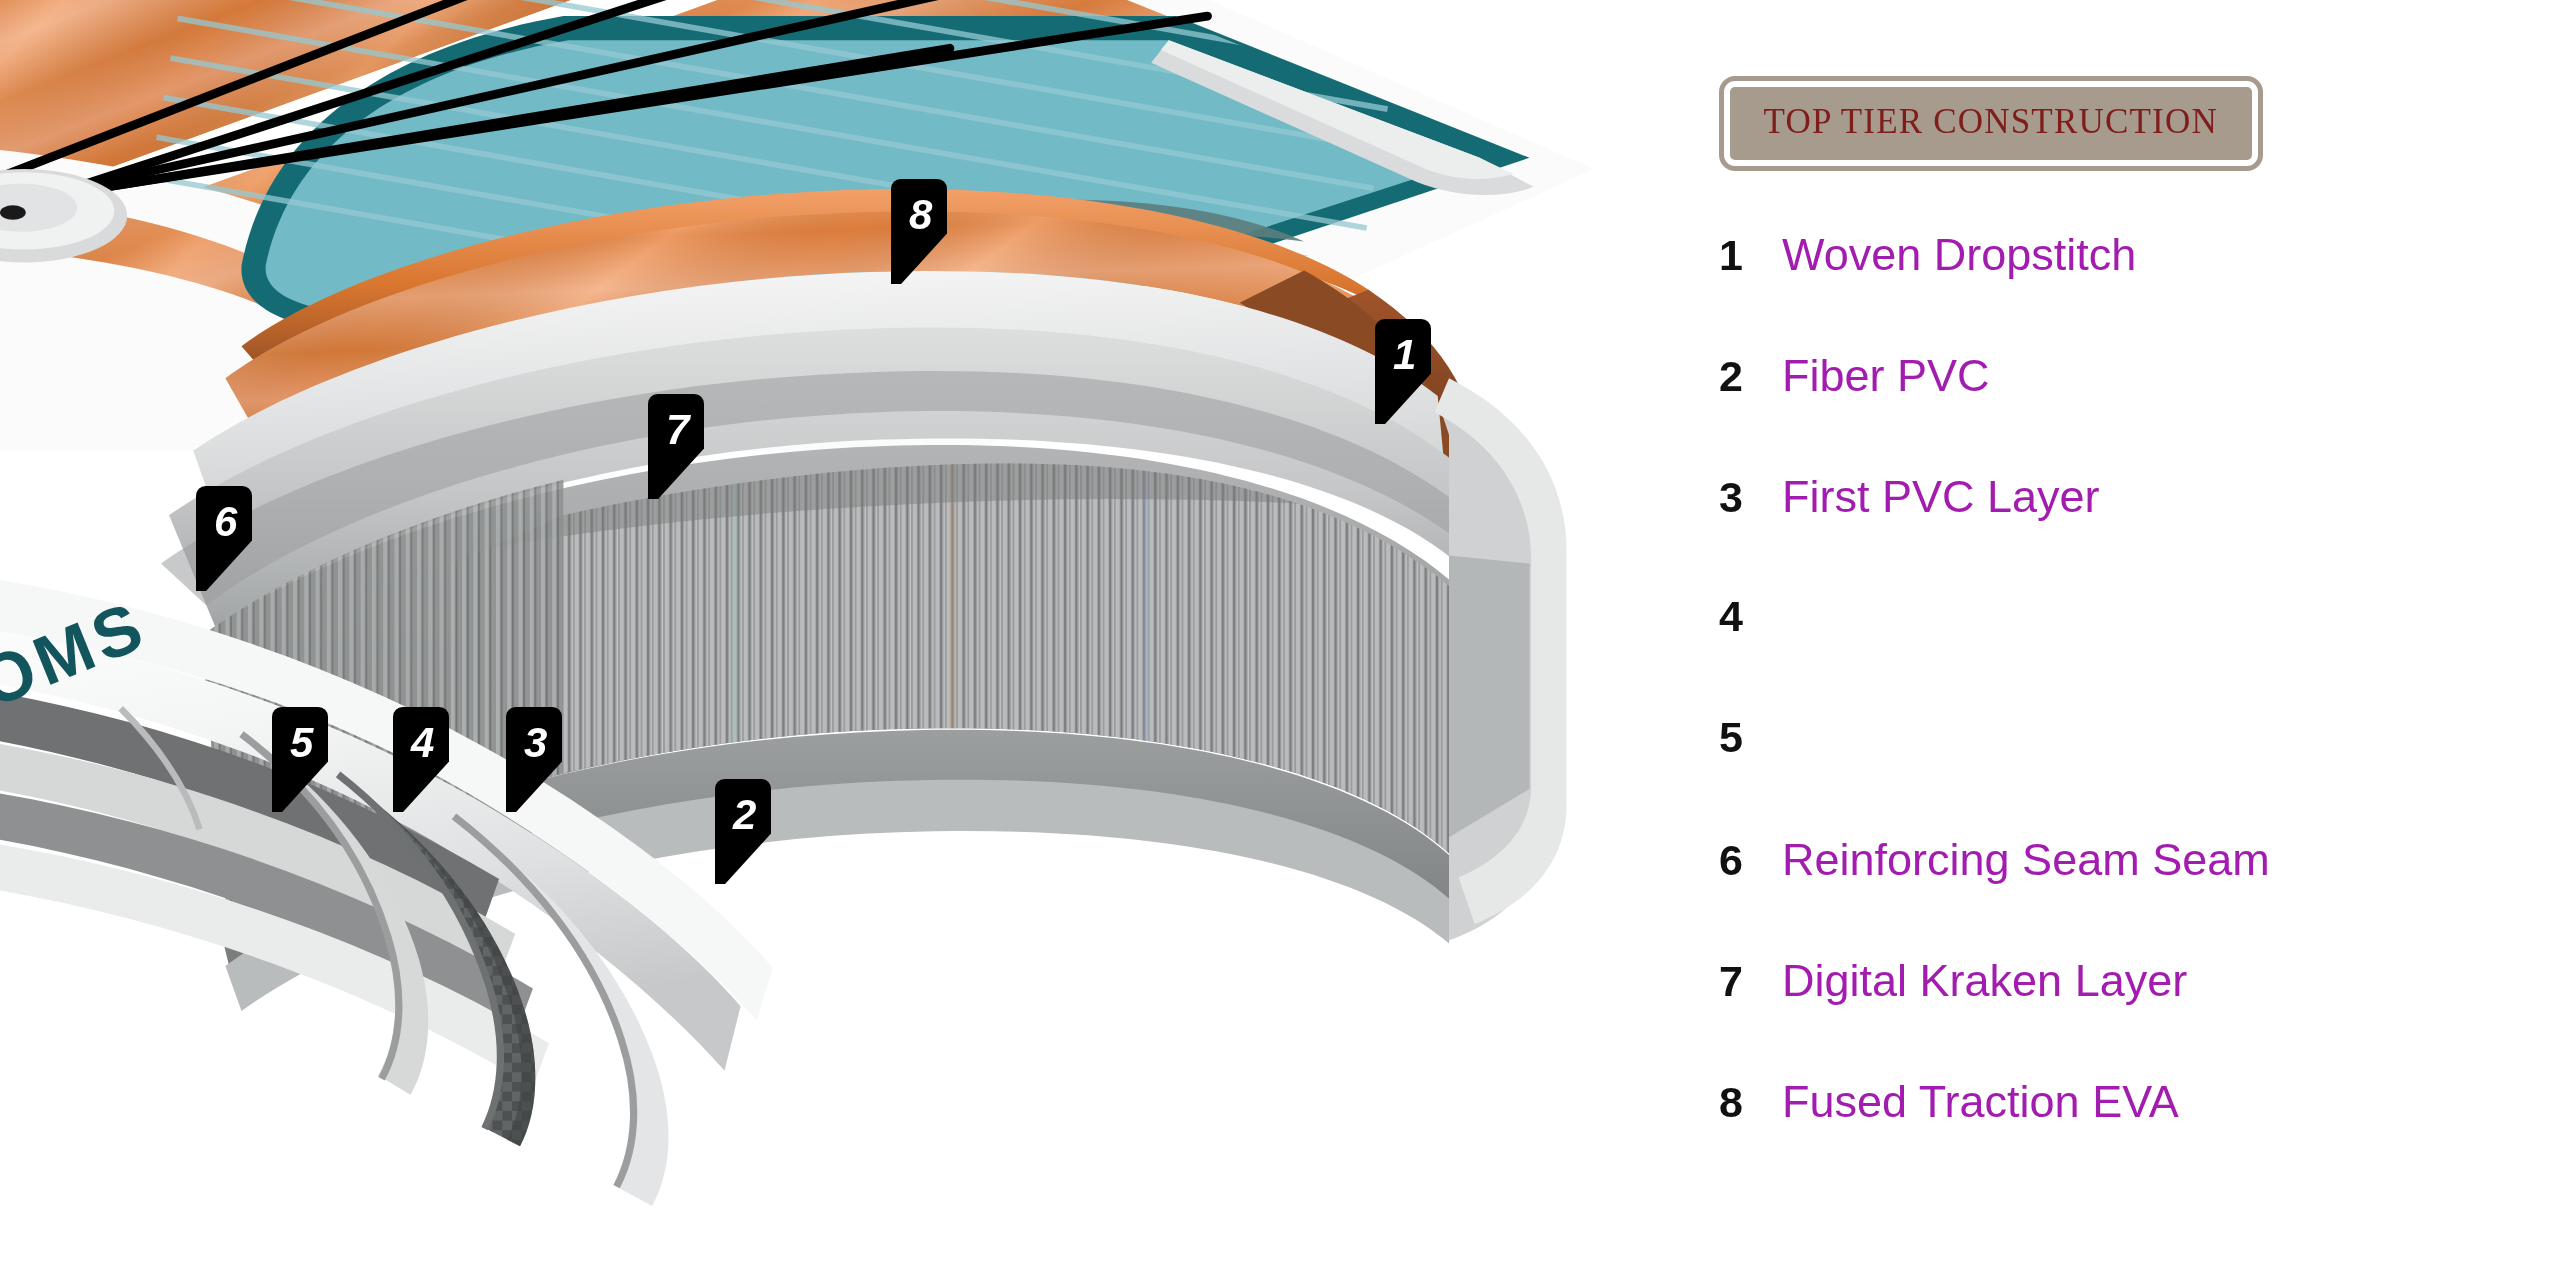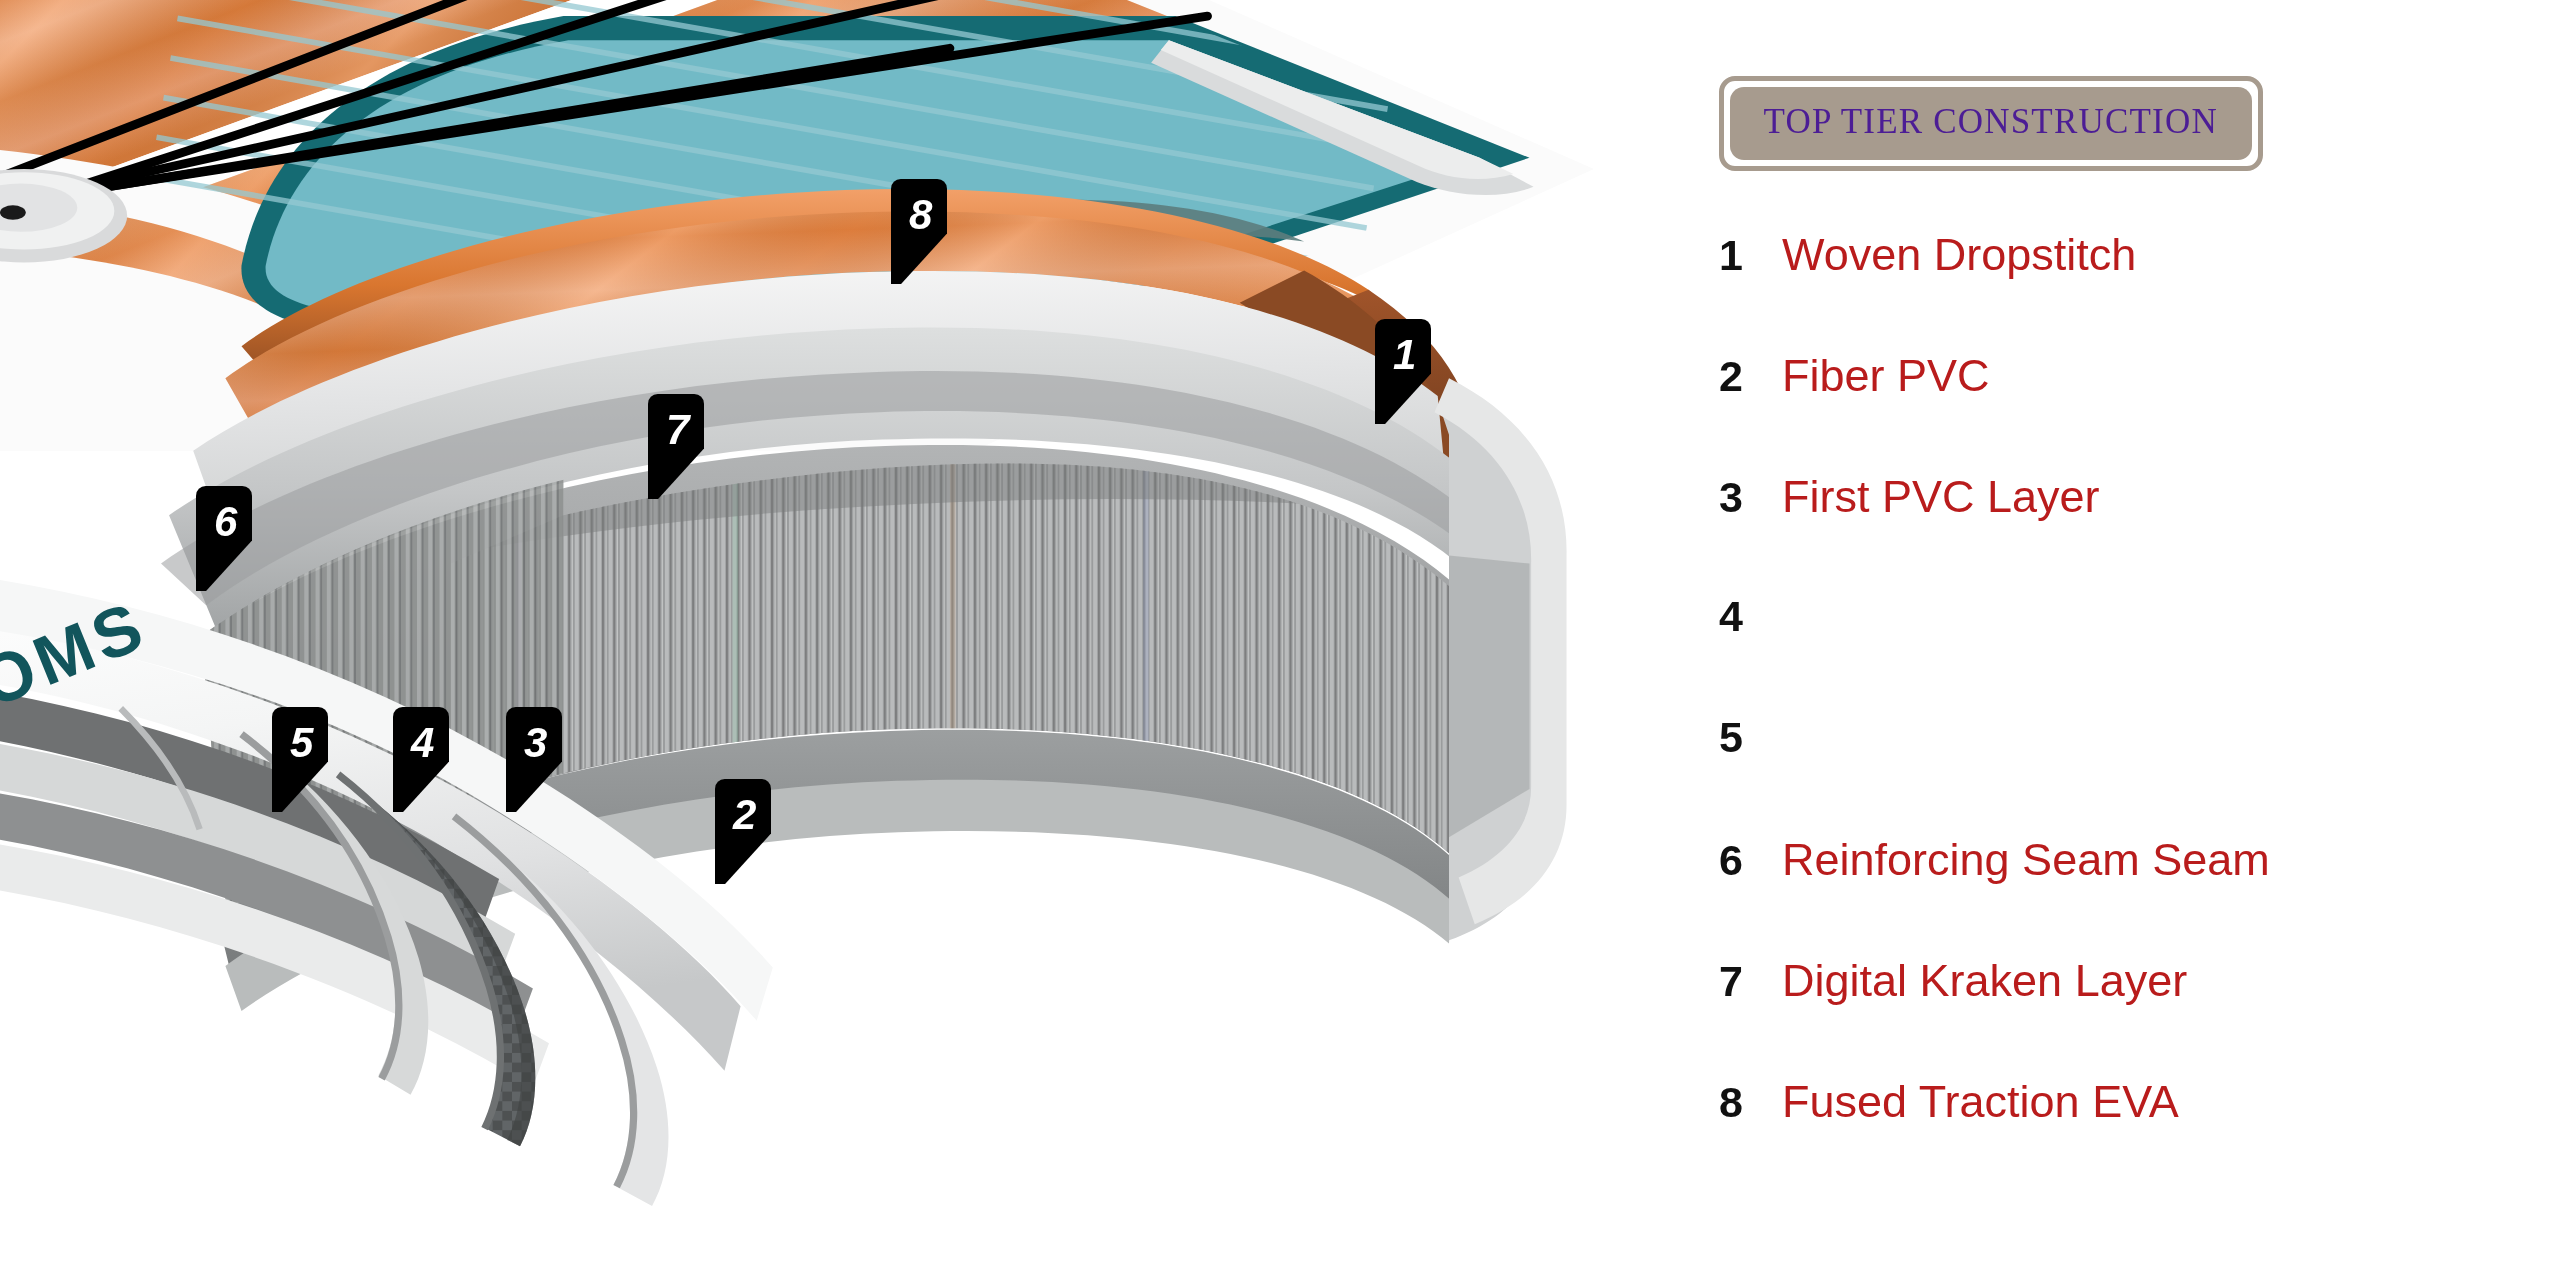--- a/index.html
+++ b/index.html
@@ -44,23 +44,23 @@
   }
   .badge-wrap{
     display:inline-block;
     border:5.6px solid #a79b8e;
     border-radius:16px;
     padding:5.6px;
     background:#ffffff;
   }
   .badge{
     background:#a79b8e;
-    border-radius:14px;
+    border-radius:5px;
     padding:17.7px 34px 21px 34px;
-    color:#4c1d95;
+    color:#7f1d1d;
     font-family:"Liberation Serif", serif;
     font-size:35px;
     letter-spacing:1.2px;
     white-space:nowrap;
     line-height:1;
   }
   .legend-list{margin:0;padding:0;list-style:none;margin-top:58px;}
   .legend-item{
     display:flex;
     align-items:baseline;
@@ -69,21 +69,21 @@
   .legend-num{
     width:63px;
     flex:0 0 63px;
     font-weight:700;
     font-size:43px;
     color:#111111;
     letter-spacing:-0.8px;
   }
   .legend-label{
     font-size:45px;
-    color:#b91c1c;
+    color:#a21caf;
     font-weight:400;
     white-space:nowrap;
   }
 </style>
 </head>
 <body>
 
 <div class="stage">
 
   <div class="illustration">

